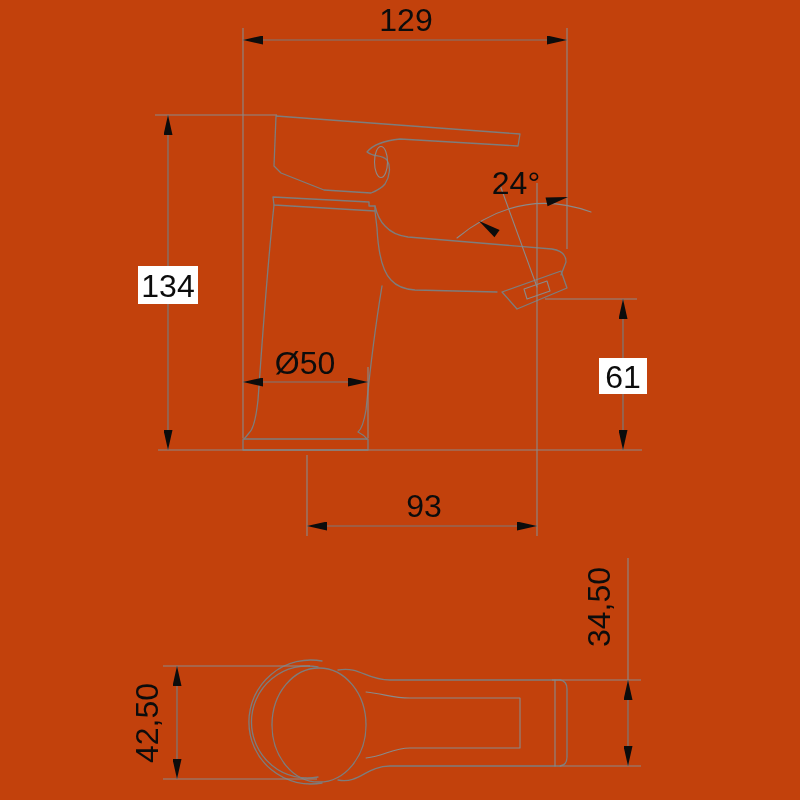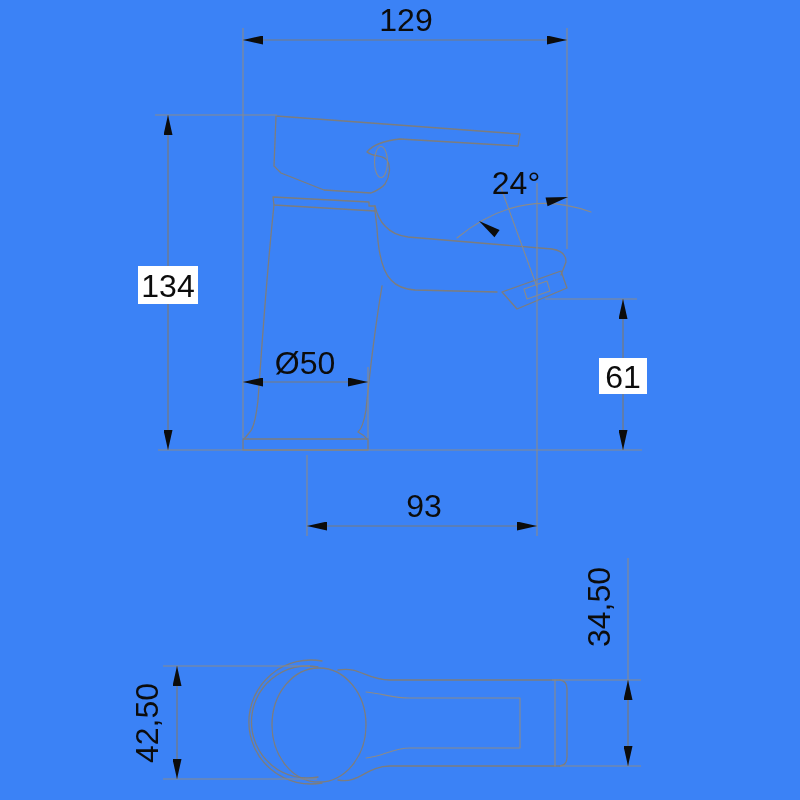--- a/index.html
+++ b/index.html
@@ -1,16 +1,16 @@
 <!DOCTYPE html>
 <html><head>
 <meta charset="utf-8">
 <style>
   html,body{margin:0;padding:0;background:#ffffff;}
-  .stage{position:relative;width:800px;height:800px;background:#3b82f6;overflow:hidden;
+  .stage{position:relative;width:800px;height:800px;background:#c2410c;overflow:hidden;
          font-family:"Liberation Sans","DejaVu Sans",sans-serif;}
   svg{display:block;}
   svg text{font-family:"Liberation Sans","DejaVu Sans",sans-serif;font-size:32px;fill:#0c0c0c;}
   .geo{fill:none;stroke:#7d7d7d;stroke-width:1.3;stroke-linejoin:round;stroke-linecap:round;}
   .geo-thin{fill:none;stroke:#8a8a8a;stroke-width:1.1;stroke-linejoin:round;stroke-linecap:round;}
   .dim{fill:none;stroke:#7a7a7a;stroke-width:1.2;}
   .ext{fill:none;stroke:#8a8a8a;stroke-width:1.1;}
   .arrow{fill:#0c0c0c;stroke:none;}
   .txtbg{fill:#ffffff;stroke:none;}
 </style>

